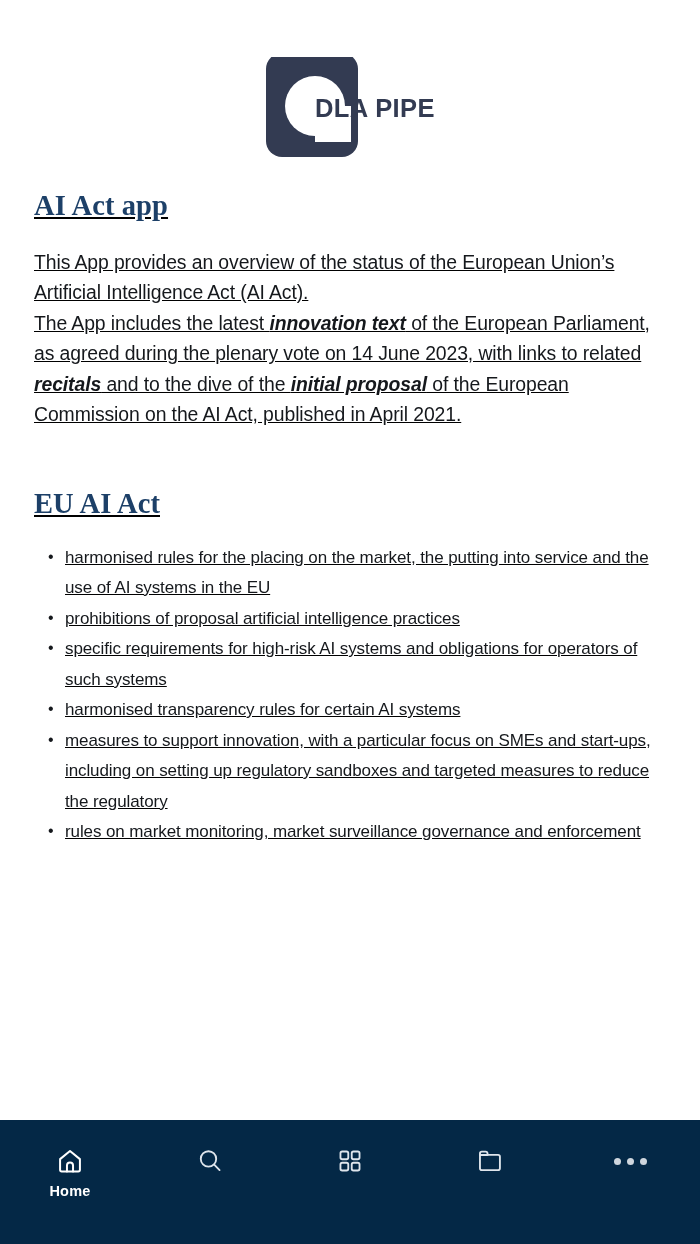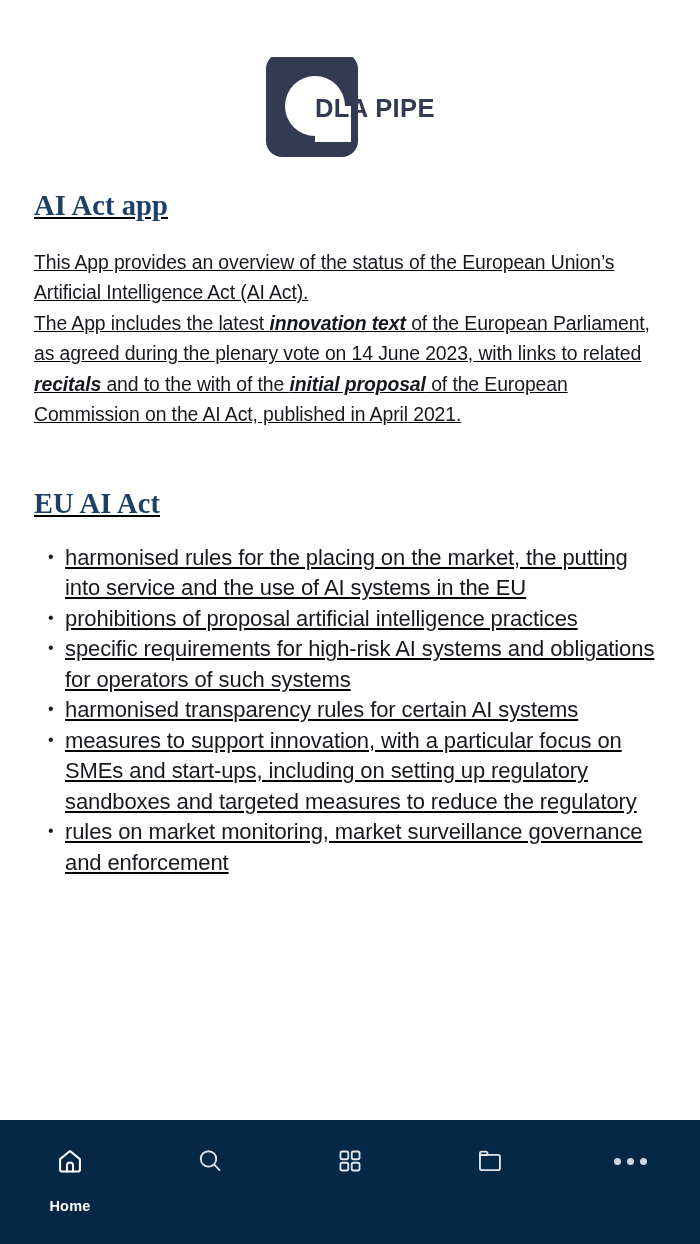--- a/index.html
+++ b/index.html
@@ -62,21 +62,21 @@
 
   ul.bullets {
     list-style:none;
     margin-top:2px;
     padding-left:14px;
   }
   ul.bullets li {
     position:relative;
     padding-left:17px;
     font-family:"Liberation Sans", sans-serif;
-    font-size:22px;
+    font-size:17px;
     line-height:30.5px;
     color:#15181c;
     letter-spacing:-0.1px;
   }
   ul.bullets li::before {
     content:"\2022";
     position:absolute;
     left:0; top:-1px;
     font-size:16px;
     color:#15181c;
@@ -92,21 +92,21 @@
     background:#042846;
     display:flex;
     align-items:flex-start;
     padding-top:26px;
   }
   .tab {
     flex:1 1 0;
     display:flex;
     flex-direction:column;
     align-items:center;
-    gap:22px;
+    gap:7px;
     cursor:pointer;
   }
   .tab .ico {
     width:30px; height:30px;
     display:flex; align-items:center; justify-content:center;
   }
   .tab .ico svg { display:block; }
   .tab .lbl {
     font-family:"Liberation Sans", sans-serif;
     font-size:14.5px;
@@ -144,21 +144,21 @@
       </svg>
     </div>
   </div>
 
   <div class="content">
 
     <h2 class="section-title first">AI Act app</h2>
 
     <p class="body">
       <span>This App provides an overview of the status of the European Union’s Artificial Intelligence Act (AI Act).</span><br>
-      <span>The App includes the latest </span><b>innovation text</b><span> of the European Parliament, as agreed during the plenary vote on 14 June 2023, with links to related </span><b>recitals</b><span> and to the with of the </span><b>initial proposal</b><span> of the European Commission on the AI Act, published in April 2021.</span>
+      <span>The App includes the latest </span><b>innovation text</b><span> of the European Parliament, as agreed during the plenary vote on 14 June 2023, with links to related </span><b>recitals</b><span> and to the dive of the </span><b>initial proposal</b><span> of the European Commission on the AI Act, published in April 2021.</span>
     </p>
 
 
     <div class="spacer-sections"></div>
 
     <h2 class="section-title second">EU AI Act</h2>
 
 
     <ul class="bullets">
       <li class="body">harmonised rules for the placing on the market, the putting into service and the use of AI systems in the EU</li>

